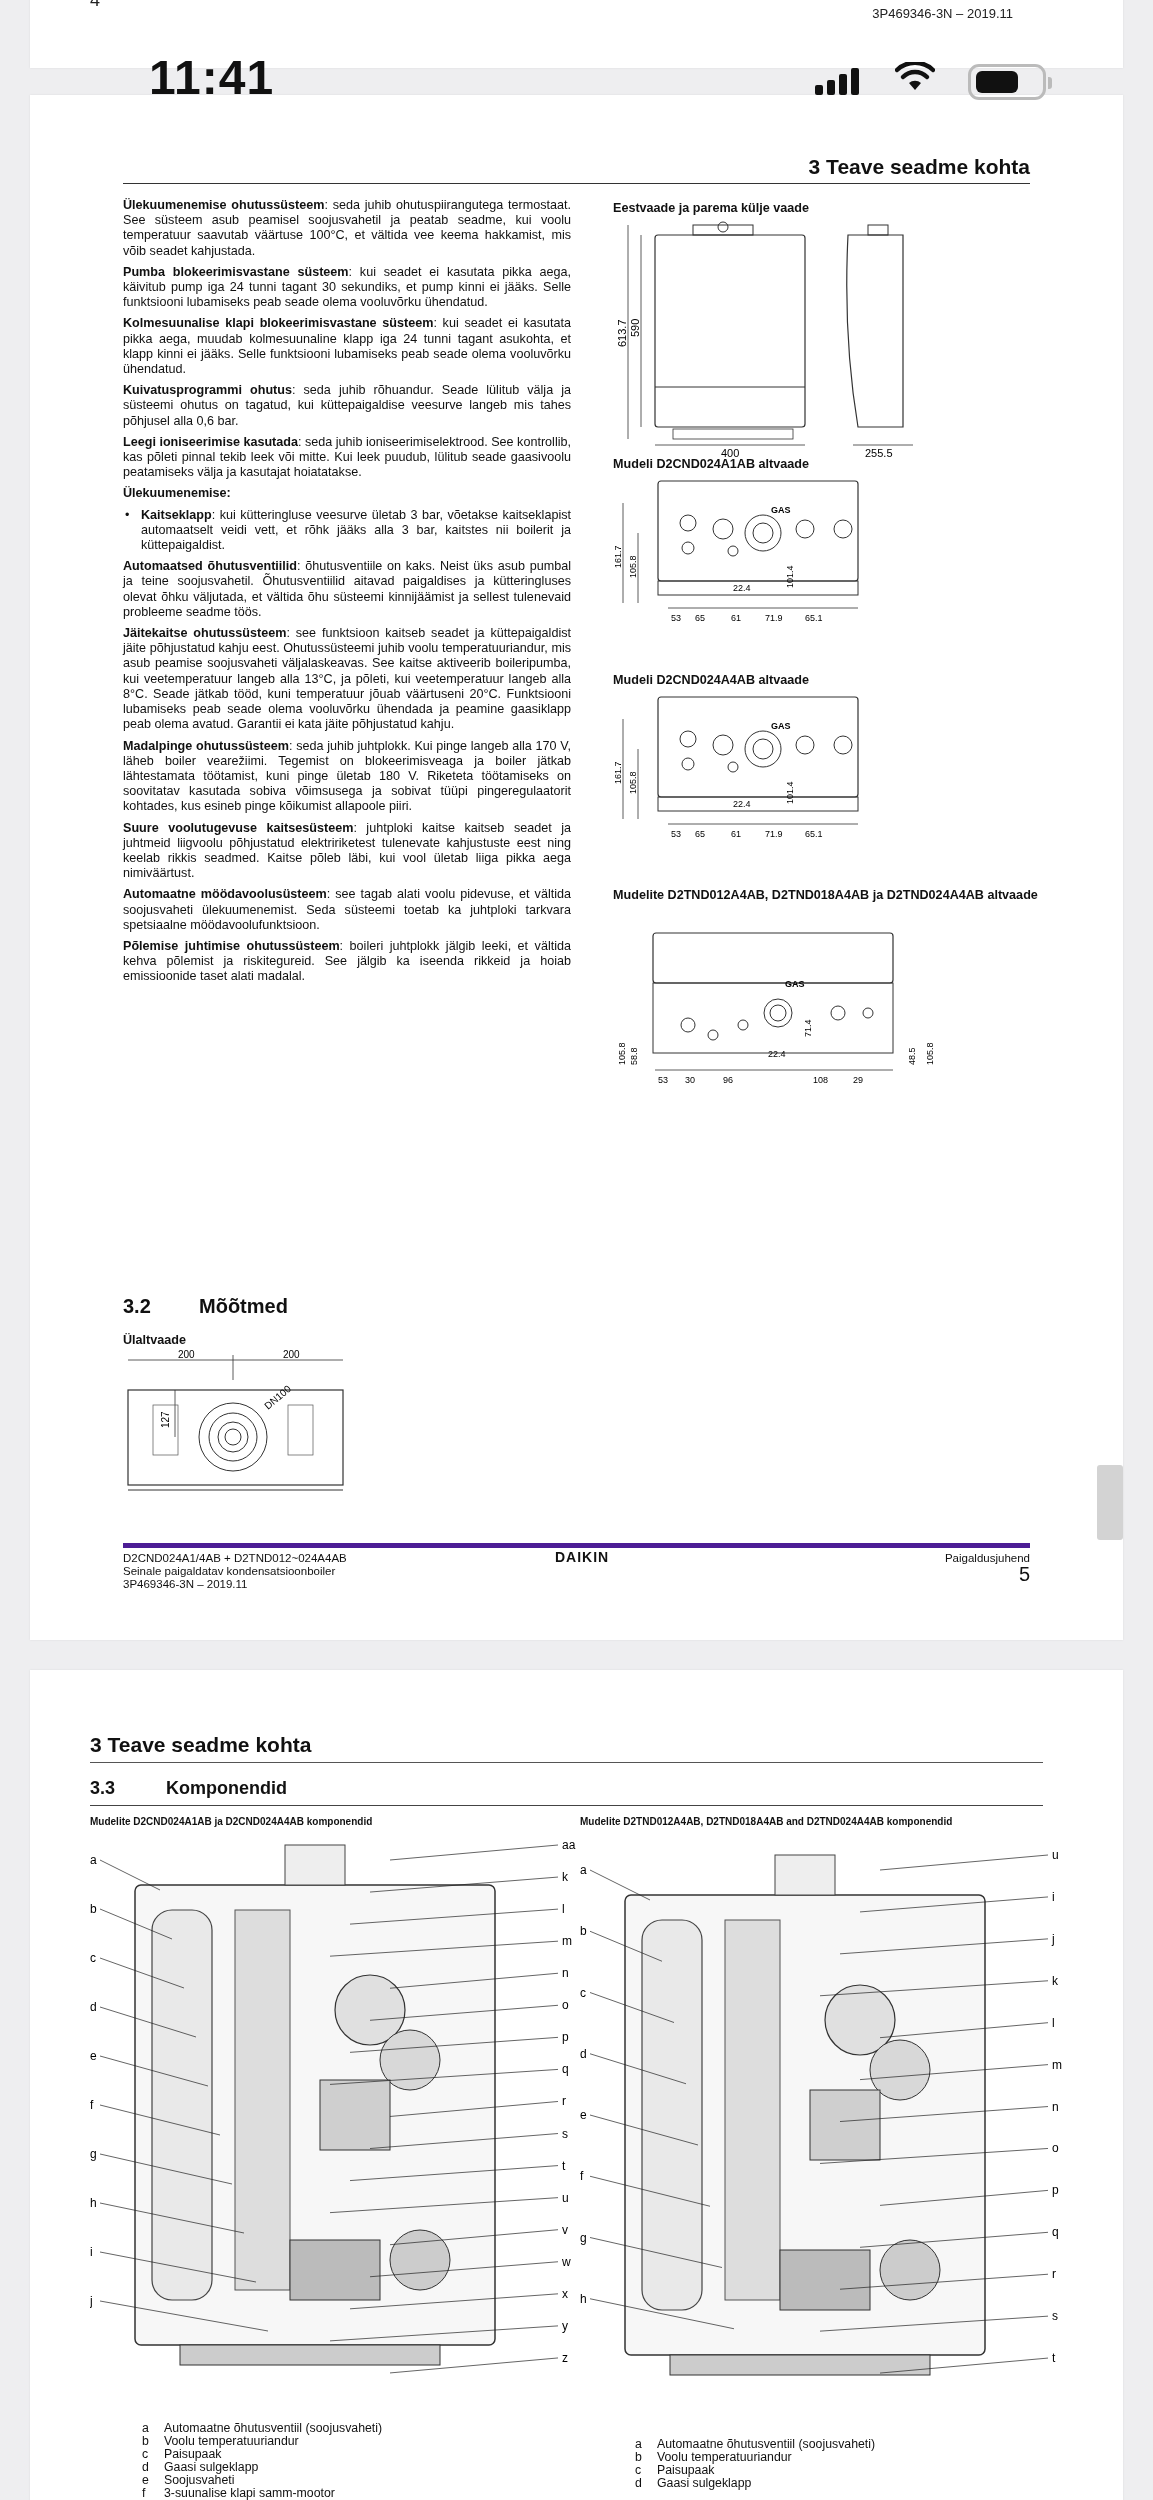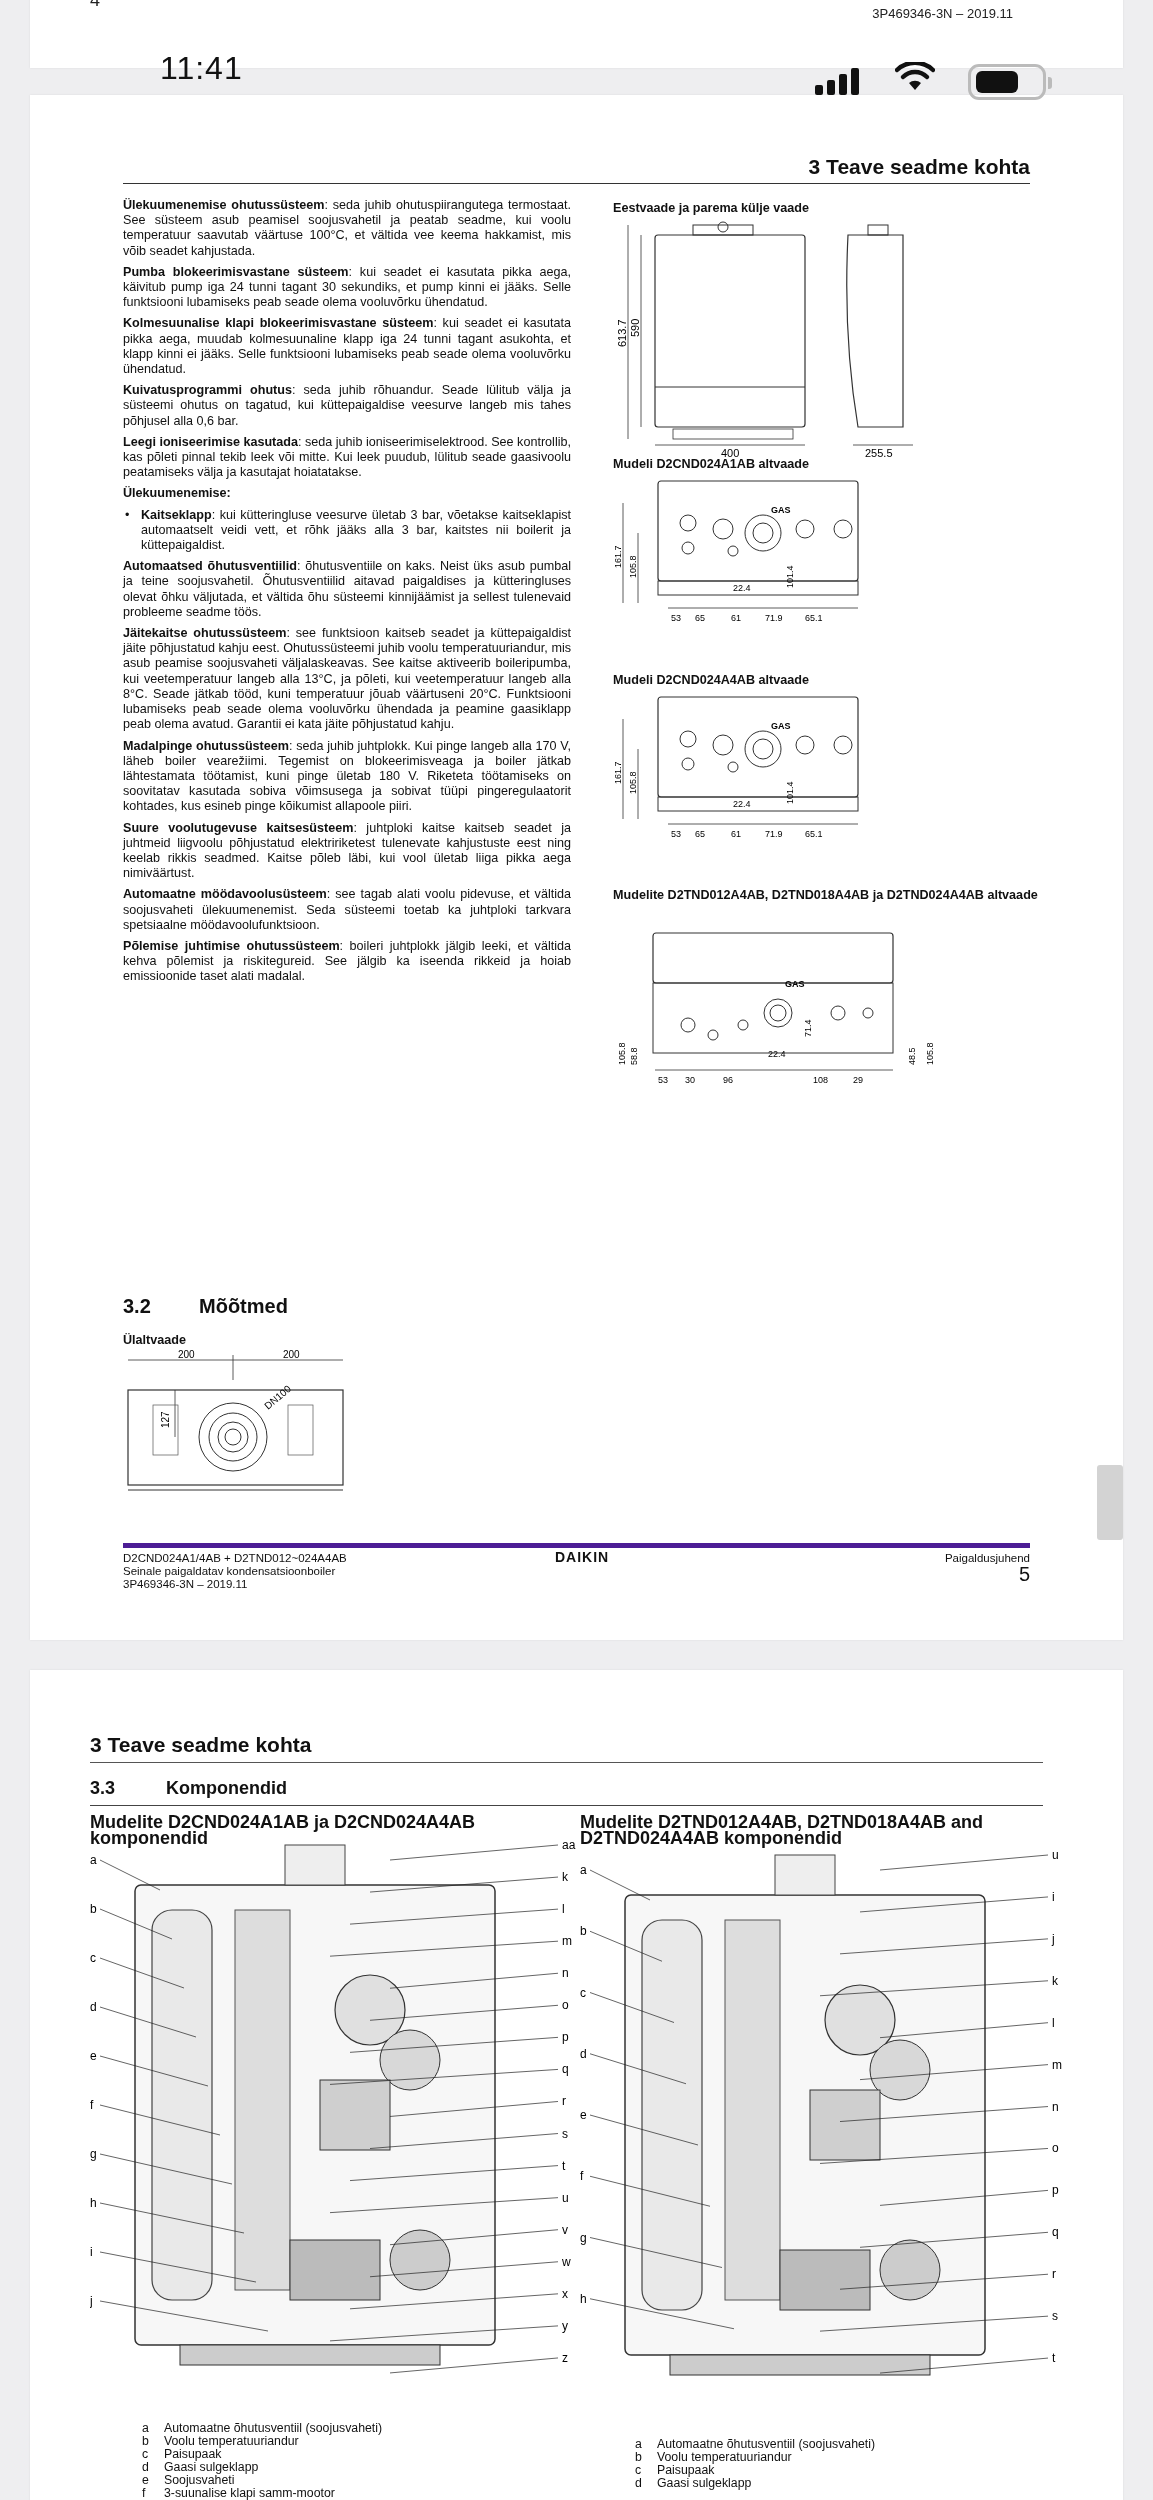--- a/index.html
+++ b/index.html
@@ -4,21 +4,21 @@
 <style>
 *{box-sizing:border-box;margin:0;padding:0}
 html,body{width:1153px;height:2500px;overflow:hidden;background:#eeeef0;font-family:"Liberation Sans",sans-serif;color:#111}
 .page{position:absolute;left:30px;width:1093px;background:#fff;box-shadow:0 0 2px rgba(0,0,0,.08)}
 #prev-page{top:-10px;height:78px}
 #page5{top:95px;height:1545px}
 #page6{top:1670px;height:860px}
 .prev-num{position:absolute;left:60px;top:0;font-size:18px;color:#222}
 .prev-code{position:absolute;right:110px;top:16px;font-size:13px;color:#222}
 .statusbar{position:absolute;left:0;top:40px;width:1153px;height:60px;z-index:5}
-.time{position:absolute;left:160px;top:10px;font-size:32px;font-weight:normal;letter-spacing:1px}
+.time{position:absolute;left:149px;top:10px;font-size:48px;font-weight:bold;letter-spacing:1px}
 .signal{position:absolute;left:815px;top:28px;display:flex;align-items:flex-end;gap:4px}
 .signal span{display:block;width:8px;background:#111;border-radius:2px}
 .wifi{position:absolute;left:895px;top:22px}
 .battery{position:absolute;left:968px;top:24px;width:78px;height:36px;border:3px solid #bbb;border-radius:11px}
 .battery:before{content:"";position:absolute;left:5px;top:4px;width:42px;height:22px;background:#111;border-radius:6px}
 .battery:after{content:"";position:absolute;right:-9px;top:10px;width:4px;height:12px;background:#bbb;border-radius:0 3px 3px 0}
 .sec-head{position:absolute;right:93px;top:60px;font-size:21px;font-weight:bold}
 .sec-rule{position:absolute;left:93px;right:93px;top:88px;border-top:1.5px solid #333}
 .col-left{position:absolute;left:93px;top:103px;width:448px;font-size:12.6px;line-height:15.2px;text-align:justify}
 .col-left p{margin-bottom:6px}
@@ -34,21 +34,21 @@
 .footer-left{position:absolute;left:0;top:4px}
 .footer-logo{position:absolute;left:432px;top:3px;font-size:14px;font-weight:900;letter-spacing:1px}
 .footer-right{position:absolute;right:0;top:4px;text-align:right}
 .footer-page{position:absolute;right:0;top:20px;font-size:20px}
 .scroll-thumb{position:absolute;left:1097px;top:1465px;width:26px;height:75px;background:#d3d3d3;border-radius:3px}
 .p6-head{position:absolute;left:60px;top:63px;font-size:21px;font-weight:bold}
 .p6-rule{position:absolute;left:60px;right:80px;top:92px;border-top:1.5px solid #555}
 .p6-h2{position:absolute;left:60px;top:108px;font-size:18px;font-weight:bold}
 .p6-h2 .num{display:inline-block;width:76px}
 .p6-rule2{position:absolute;left:60px;right:80px;top:135px;border-top:1.5px solid #444}
-.comp-title{position:absolute;font-size:18px;font-weight:bold;line-height:16px}
+.comp-title{position:absolute;font-size:10px;font-weight:bold;line-height:16px}
 .legend{position:absolute;font-size:12.3px;line-height:13px}
 .legend div{display:flex}
 .legend .k{width:22px}
 svg text{font-family:"Liberation Sans",sans-serif}
 </style>
 </head>
 <body>
 
 <div class="page" id="prev-page">
   <span class="prev-num">4</span>

